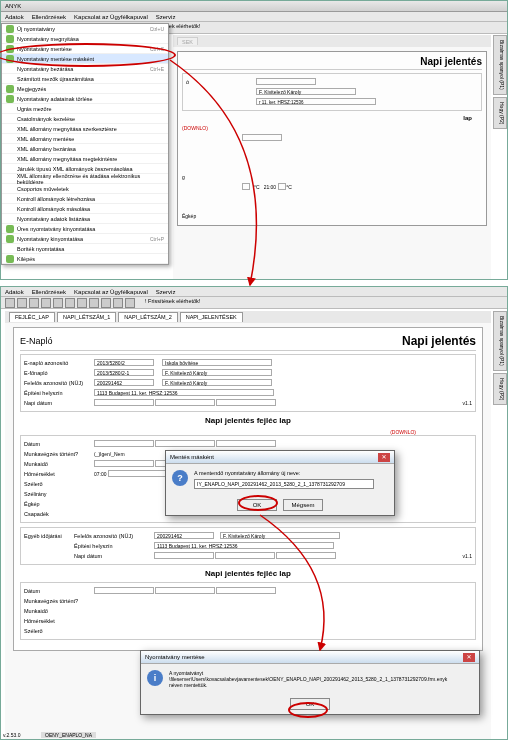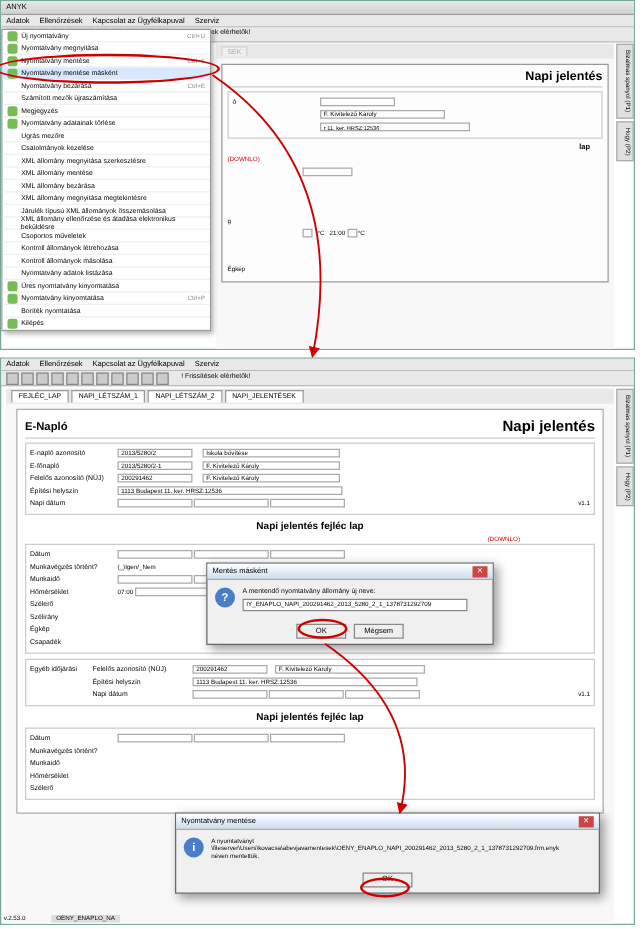--- a/index.html
+++ b/index.html
@@ -17,21 +17,21 @@
   .dropdown .mi .ic { width: 8px; height: 8px; margin-right: 3px; background: #7b5; border-radius: 2px; }
   .dropdown .mi.hl { background: #d8e8ff; }
   .dropdown .mi .kb { margin-left: auto; color: #888; font-size: 5px; }
   .oval { position: absolute; top: 42px; left: -5px; width: 180px; height: 24px; border: 2px solid #c00; border-radius: 50%; z-index: 6; pointer-events: none; }
   
   .formarea1 { position: absolute; top: 34px; left: 172px; right: 16px; bottom: 0; background: #f8f8f8; }
   .tabrow { height: 12px; display: flex; gap: 2px; padding: 2px 4px; background: #e8e8e8; font-size: 5.5px; }
   .tabrow .tab { padding: 1px 4px; background: #fff; border: 1px solid #999; border-bottom: none; }
   .formpanel { margin: 4px; border: 1px solid #999; background: #fdfdfd; padding: 4px; }
   .hdr { display: flex; justify-content: space-between; align-items: center; border-bottom: 1px solid #ccc; padding-bottom: 2px; margin-bottom: 3px; }
-  .hdr .t { font-size: 7px; font-weight: bold; }
+  .hdr .t { font-size: 7px; font-weight: normal; }
   .hdr .nj { font-size: 10px; font-weight: bold; }
   .frow { display: flex; align-items: center; height: 9px; margin-bottom: 1px; }
   .frow label { width: 60px; font-size: 5px; }
   .frow .fv { border: 1px solid #aaa; height: 7px; font-size: 5px; padding: 0 2px; line-height: 7px; }
   .sidetabs { position: absolute; right: 0; top: 34px; width: 14px; display: flex; flex-direction: column; gap: 2px; }
   .sidetabs .st { writing-mode: vertical-rl; font-size: 5px; background: #e0e0e0; border: 1px solid #aaa; padding: 4px 1px; text-align: center; }
   
   
   .instance2 { position: absolute; top: 286px; left: 0; width: 508px; height: 454px; border: 1px solid #7a9; }
   .formarea2 { position: absolute; top: 24px; left: 4px; right: 16px; bottom: 0; background: #f8f8f8; }

